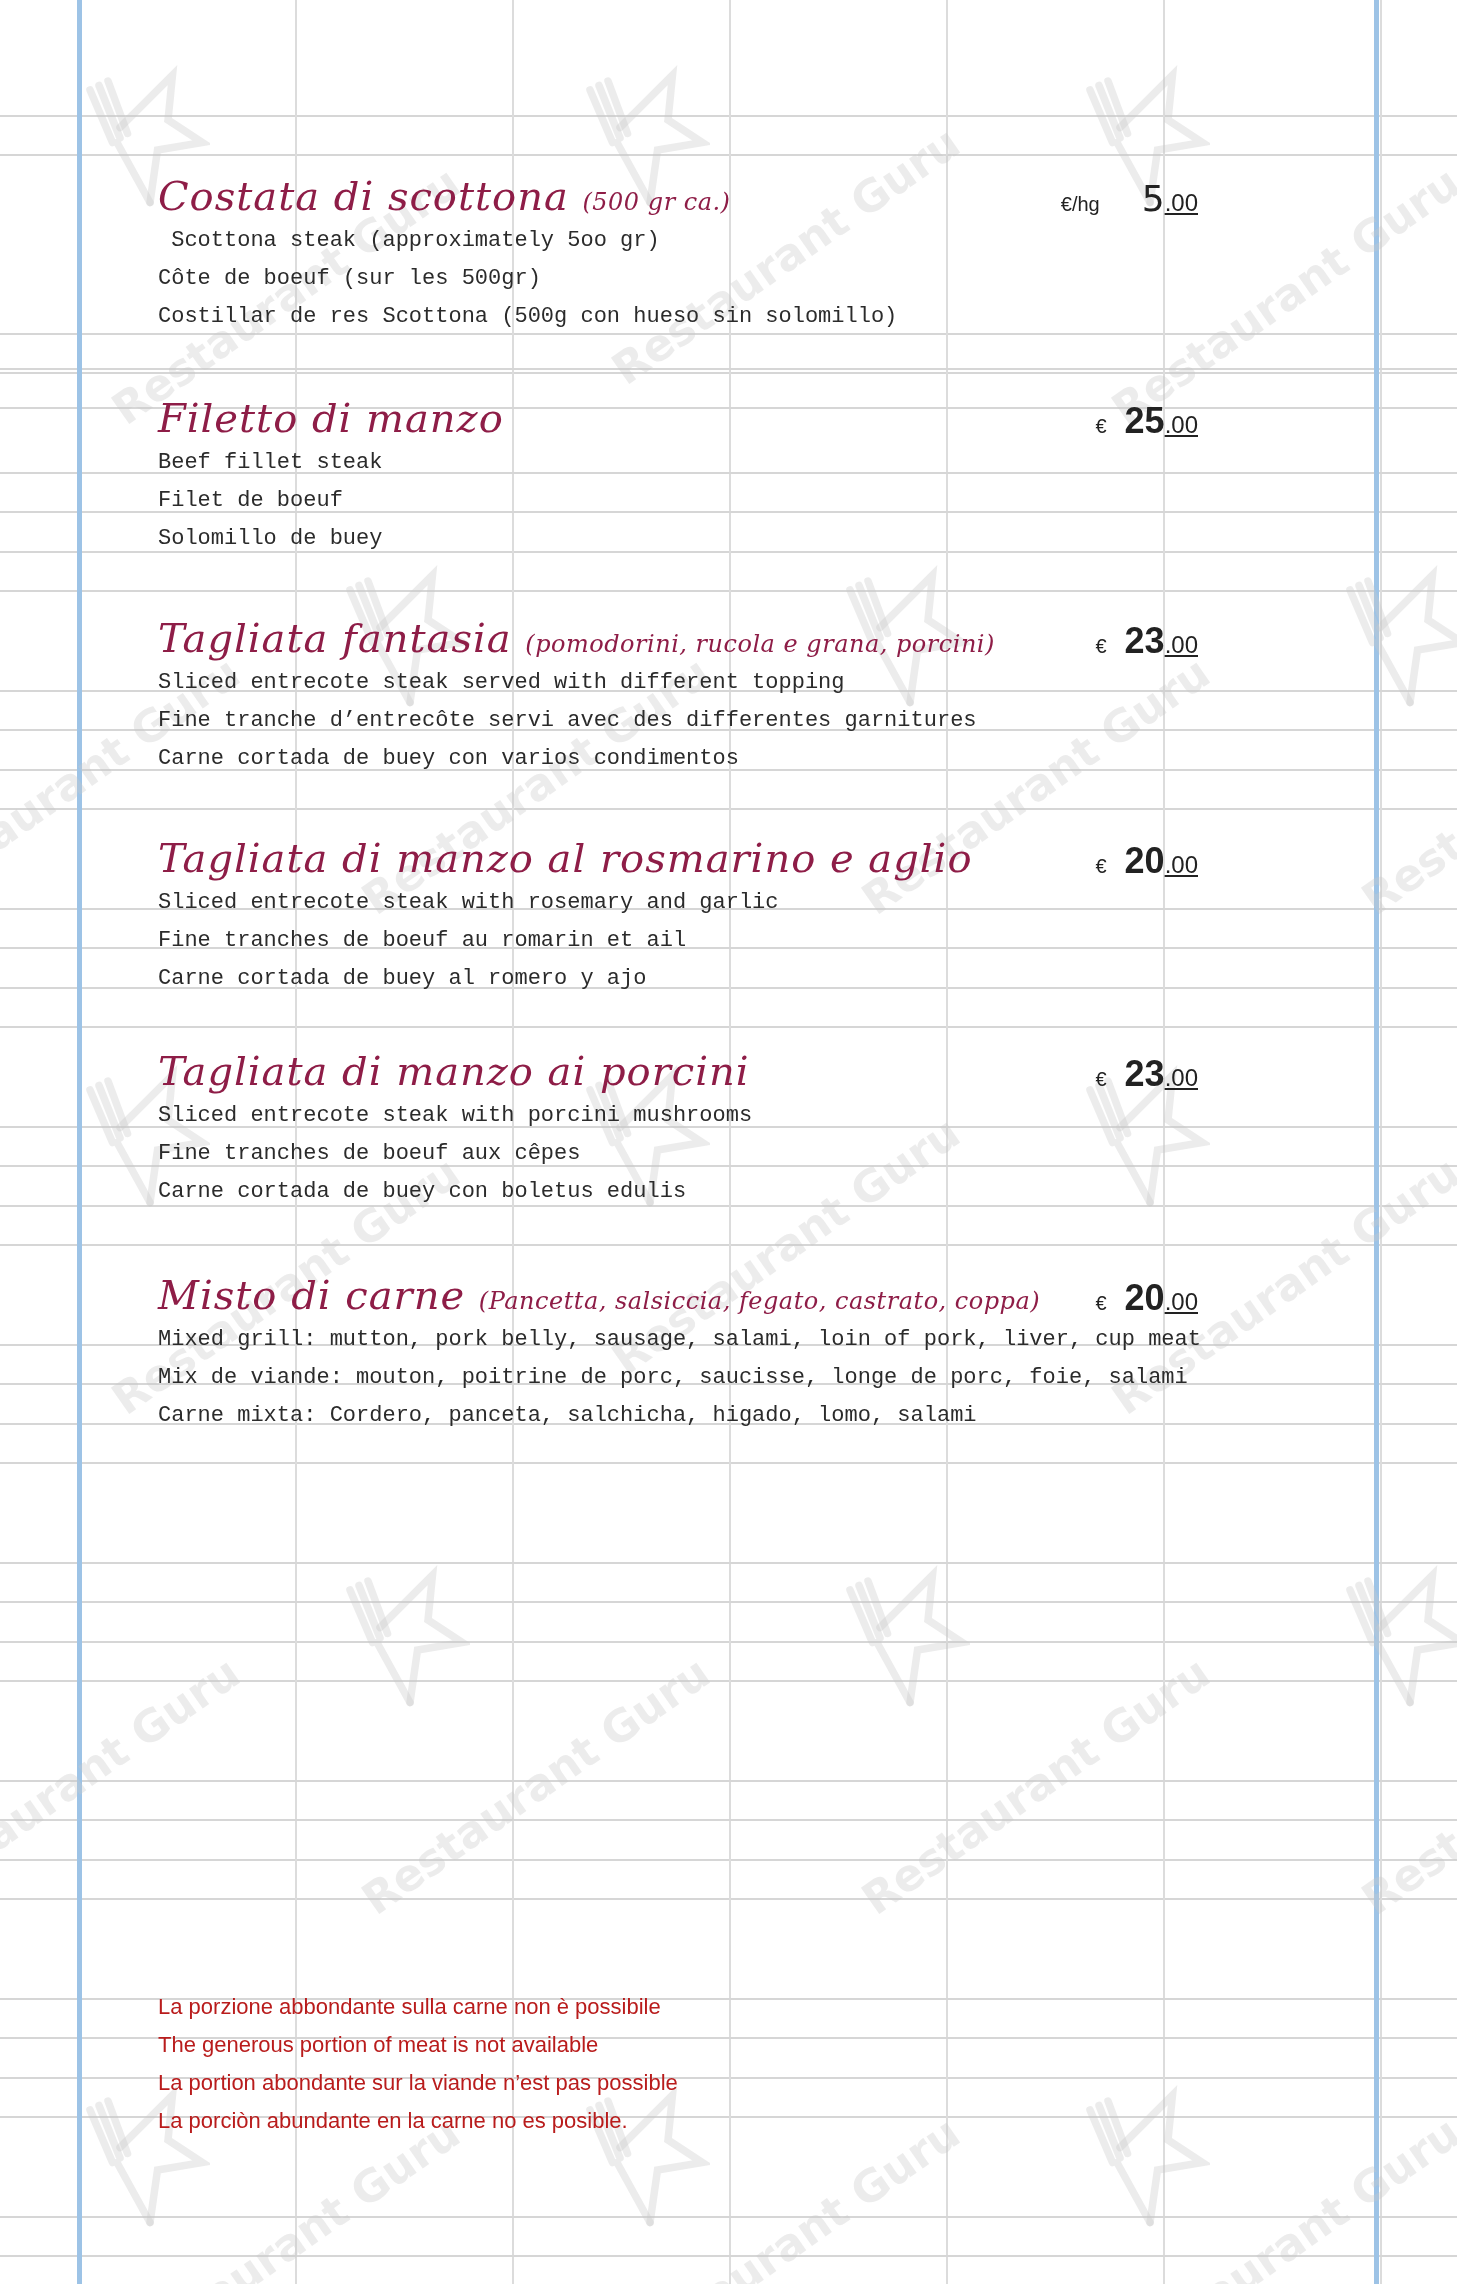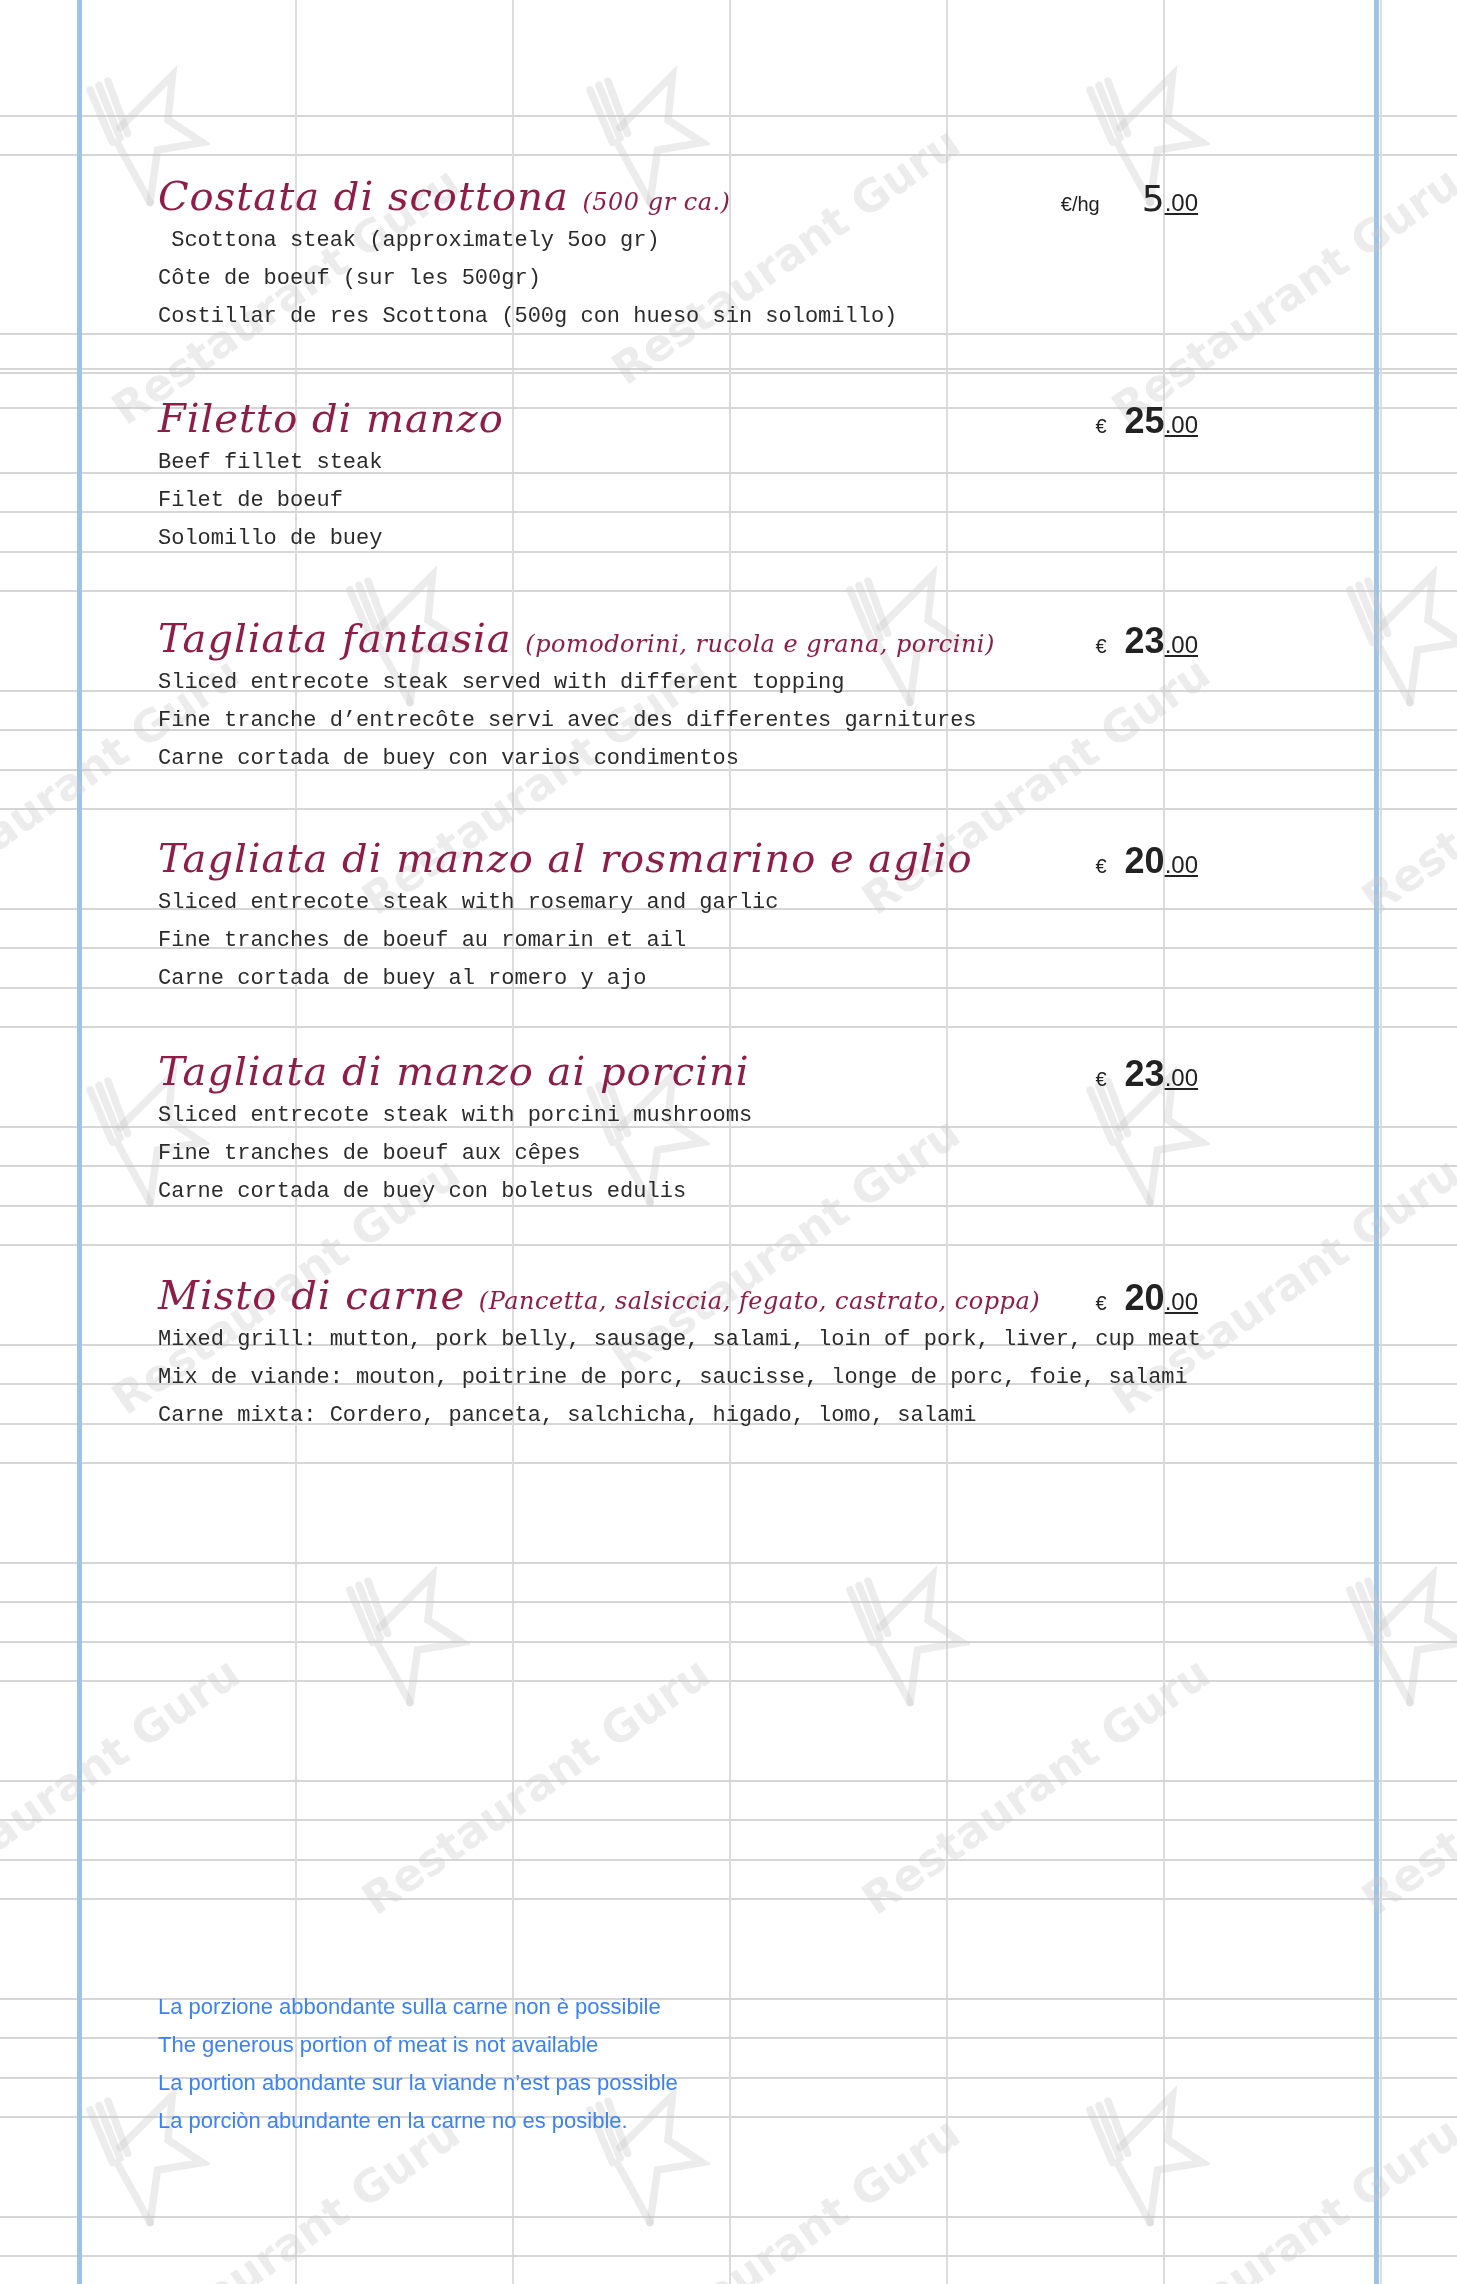--- a/index.html
+++ b/index.html
@@ -100,21 +100,21 @@
     }
     .price .cur { font-size: 20px; margin-right: 18px; font-family: "Liberation Sans", sans-serif; }
     .price .int { font-family: Liberation Sans, sans-serif; font-size: 36px; font-weight: bold; }
     .price .dec { font-size: 24px; font-family: "Liberation Sans", sans-serif; text-decoration: underline; }
 
     .footer-note {
       position: absolute;
       left: 158px;
       top: 1988px;
       font-size: 22px;
-      color: #3b82f6;
+      color: #b91c1c;
       line-height: 38px;
     }
   </style>
 </head>
 <body>
 
 <div class="grid"></div>
 <div class="grid-b"></div>
 <div class="margin-line margin-left"></div>
 <div class="margin-line margin-right"></div>

